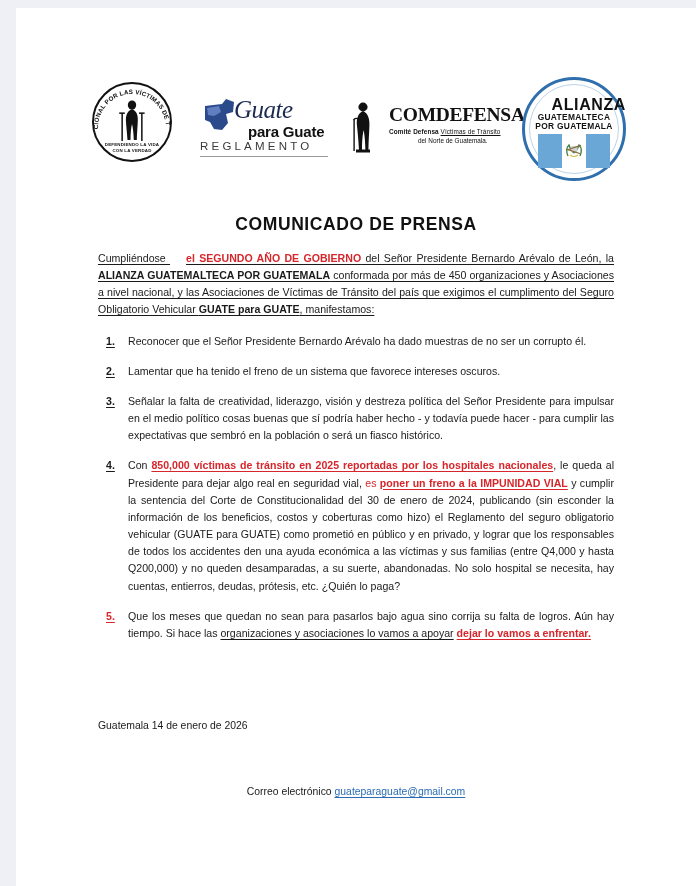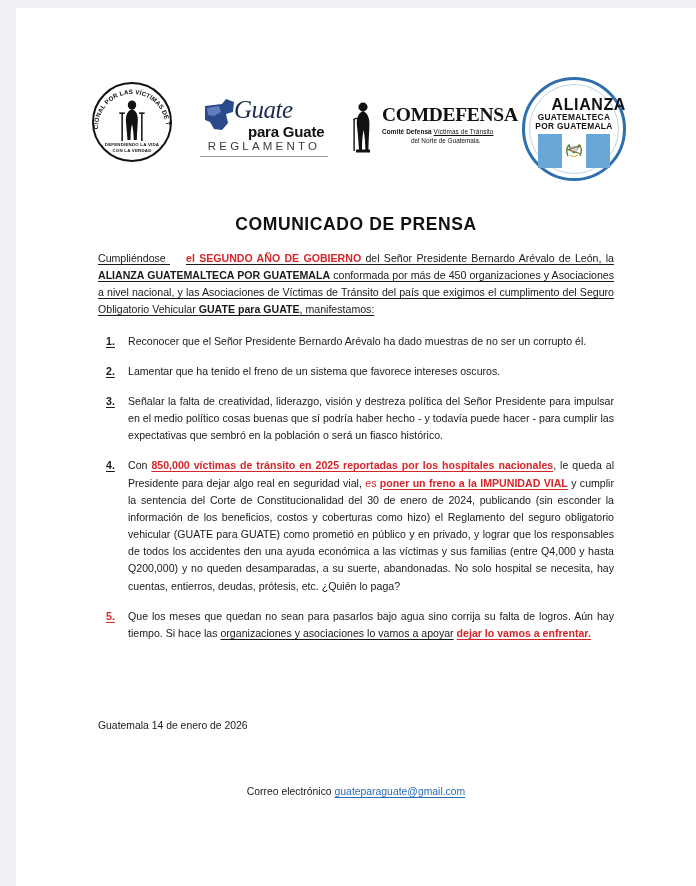--- a/index.html
+++ b/index.html
@@ -119,21 +119,21 @@
     font-size: 15px;
     font-weight: bold;
     color: #111;
     letter-spacing: -0.2px;
   }
   .guate-regl {
     position: absolute;
     left: 2px;
     top: 48px;
     width: 128px;
-    text-align: center;
+    text-align: left;
     font-size: 11.5px;
     color: #3a3a3a;
     letter-spacing: 3.2px;
   }
   .guate-rule {
     position: absolute;
     left: 2px;
     top: 64px;
     width: 128px;
     border-top: 1px solid #999;
@@ -148,21 +148,21 @@
     display: flex;
     align-items: flex-start;
   }
   .comd-figure {
     width: 24px;
     height: 56px;
     flex: 0 0 auto;
     margin-top: 4px;
   }
   .comd-text {
-    margin-left: 8px;
+    margin-left: 15px;
     padding-top: 9px;
   }
   .comd-title {
     font-family: "Liberation Serif", serif;
     font-size: 19.5px;
     font-weight: bold;
     color: #111;
     letter-spacing: -0.3px;
     line-height: 1;
   }

